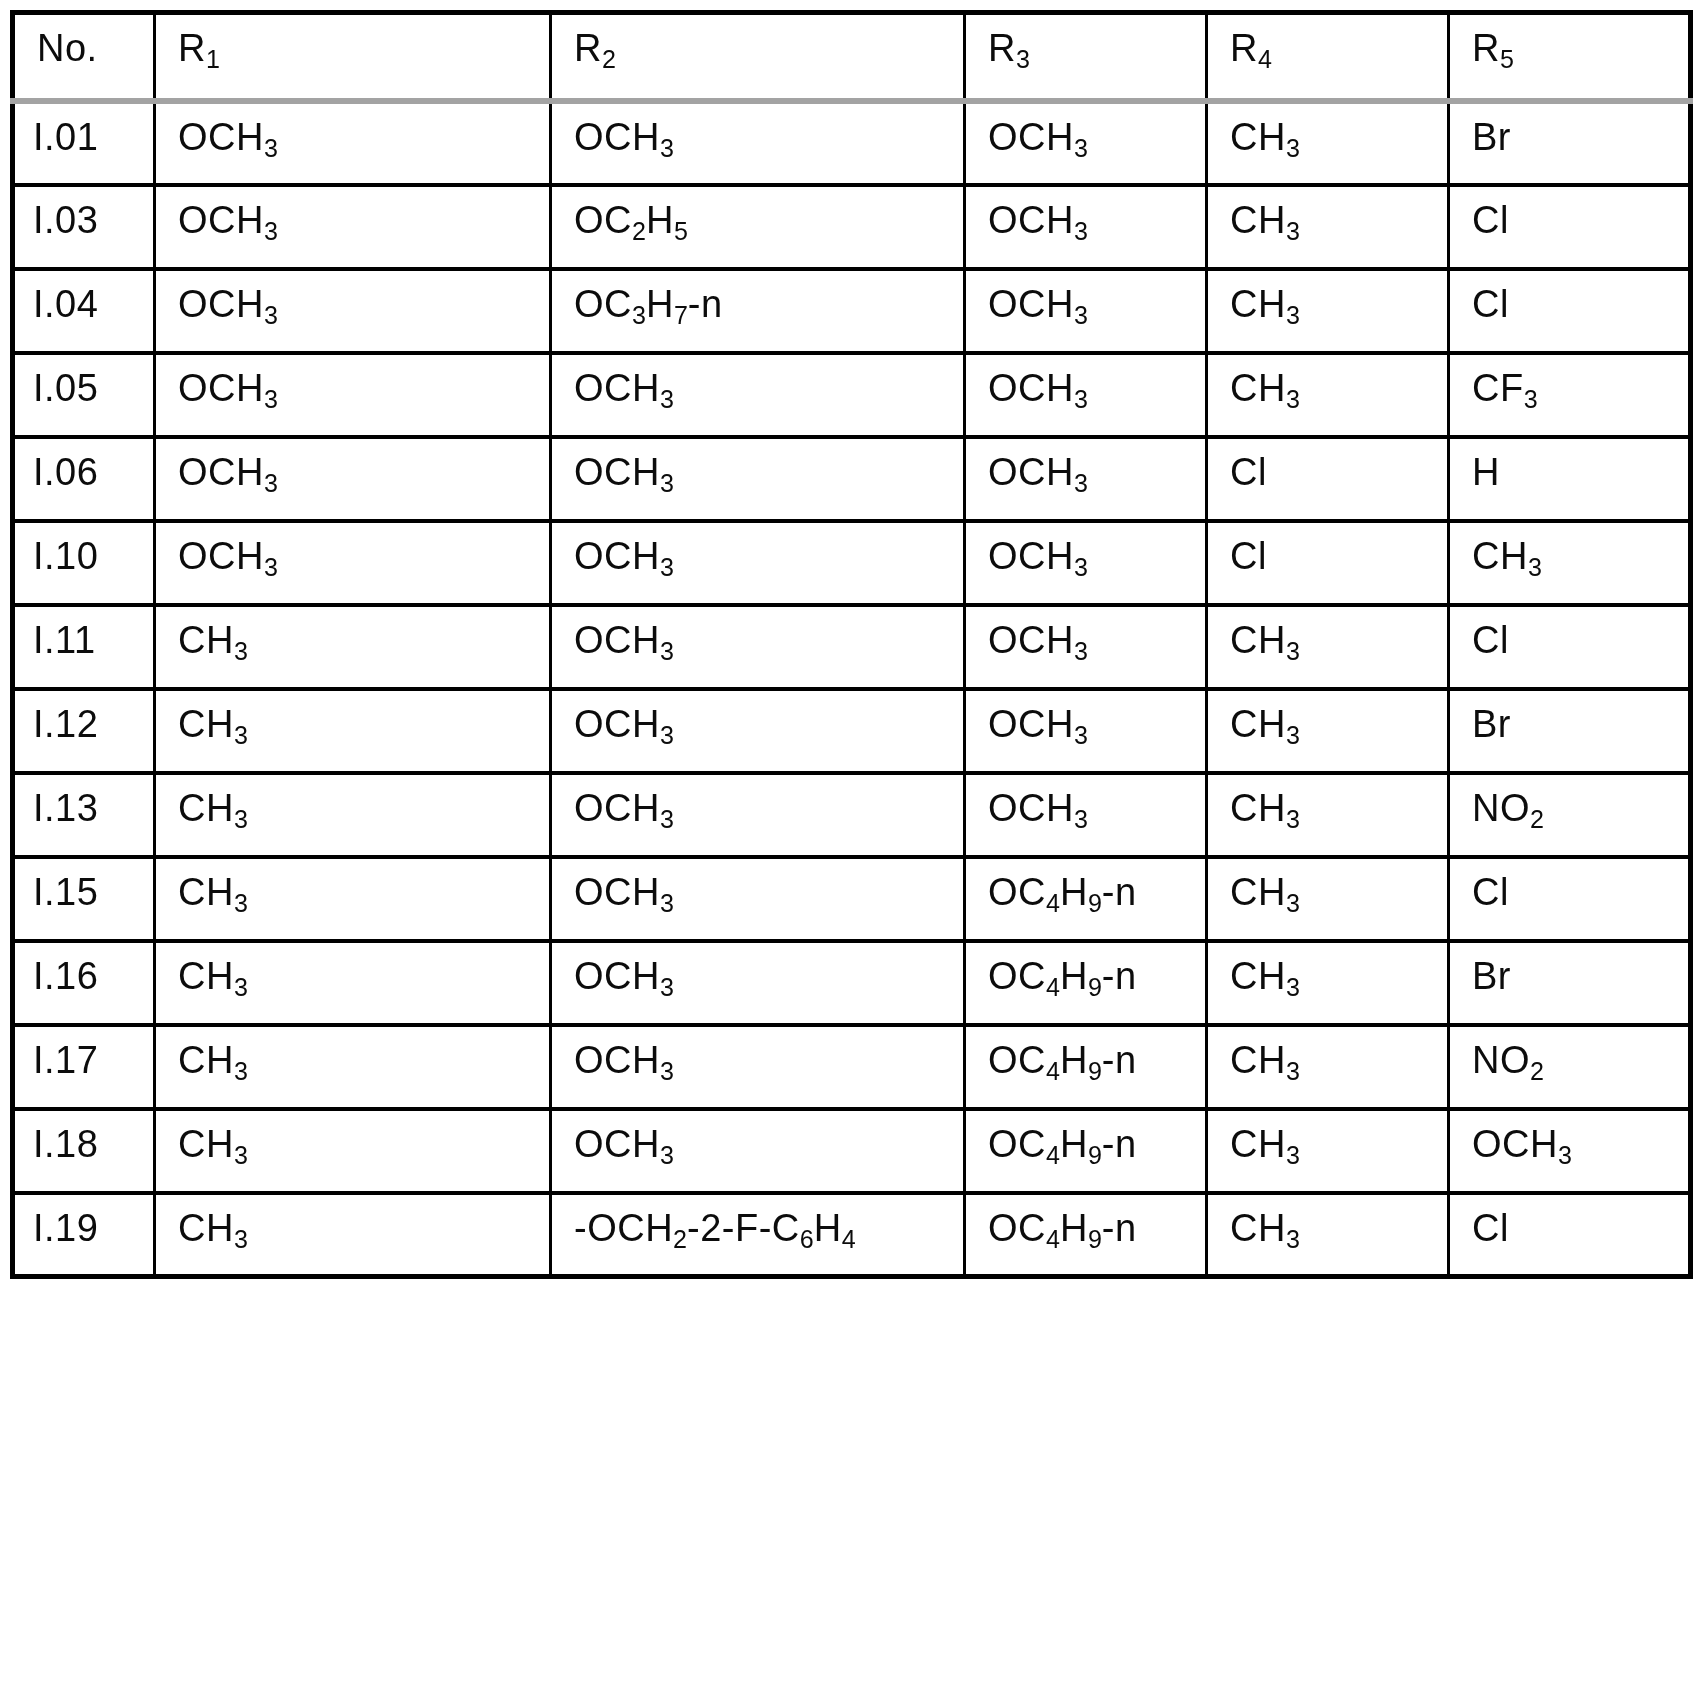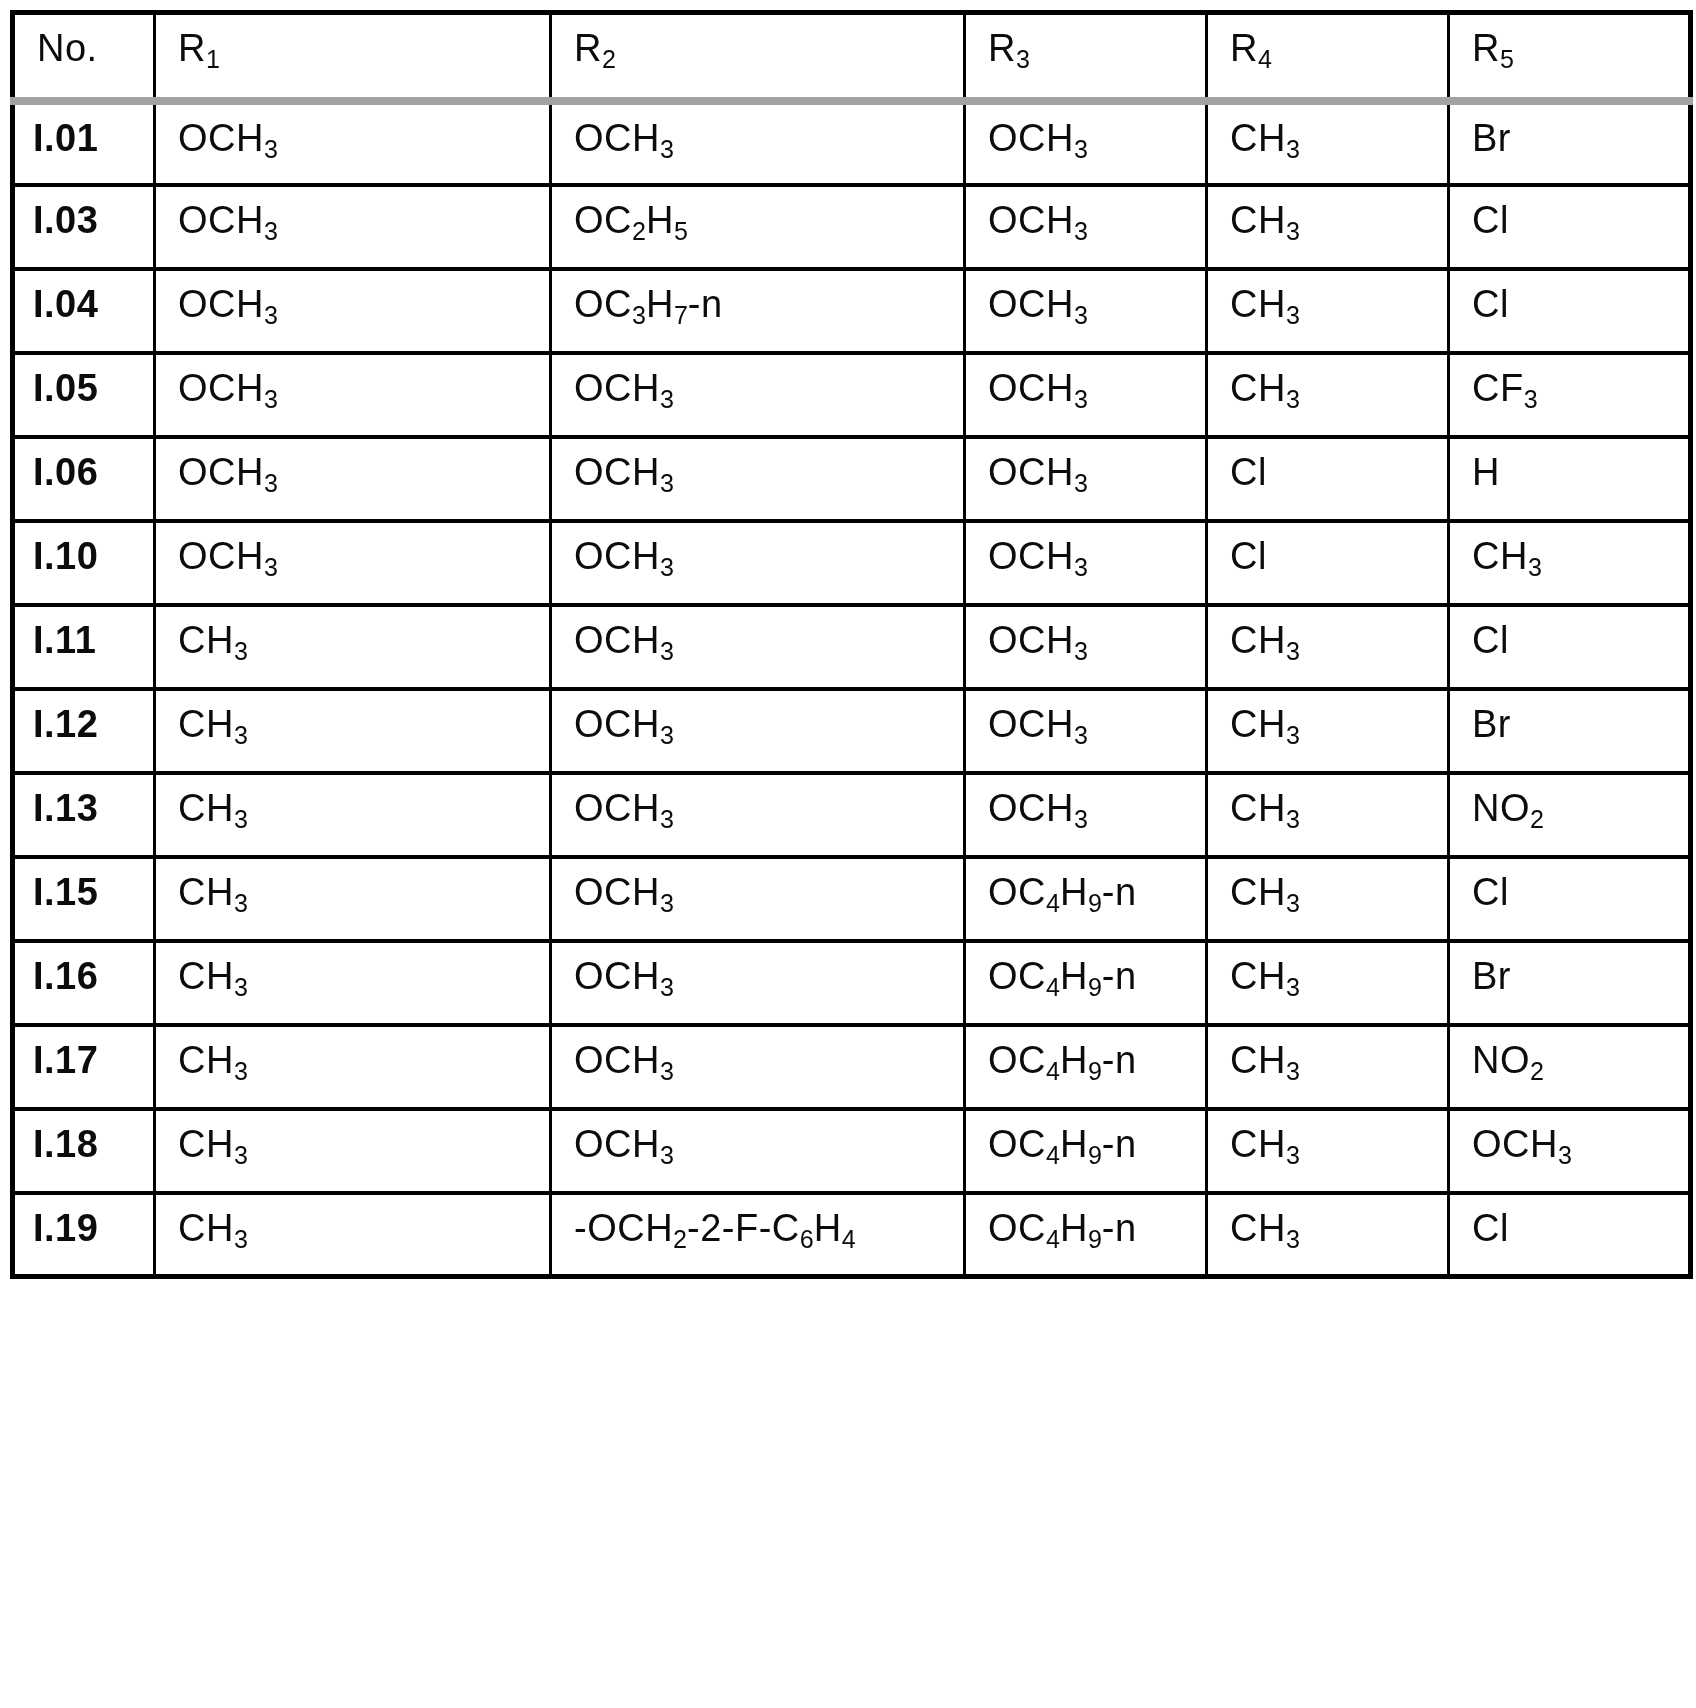--- a/index.html
+++ b/index.html
@@ -40,28 +40,27 @@
     padding: 12px 8px 12px 22px;
     font-size: 38px;
     font-weight: 400;
     line-height: 1.15;
     letter-spacing: 0.5px;
     overflow: hidden;
     white-space: nowrap;
   }
   thead th {
     height: 88px;
-    border-bottom: 8px solid #a3a3a3;
+    border-bottom: 6px solid #a3a3a3;
   }
   tbody td {
     height: 84px;
   }
   td.no-cell {
     padding-left: 18px;
-    font-weight: bold;
   }
   sub {
     font-size: 66%;
     line-height: 0;
     vertical-align: baseline;
     position: relative;
     top: 0.28em;
     letter-spacing: 0;
   }
 </style>

